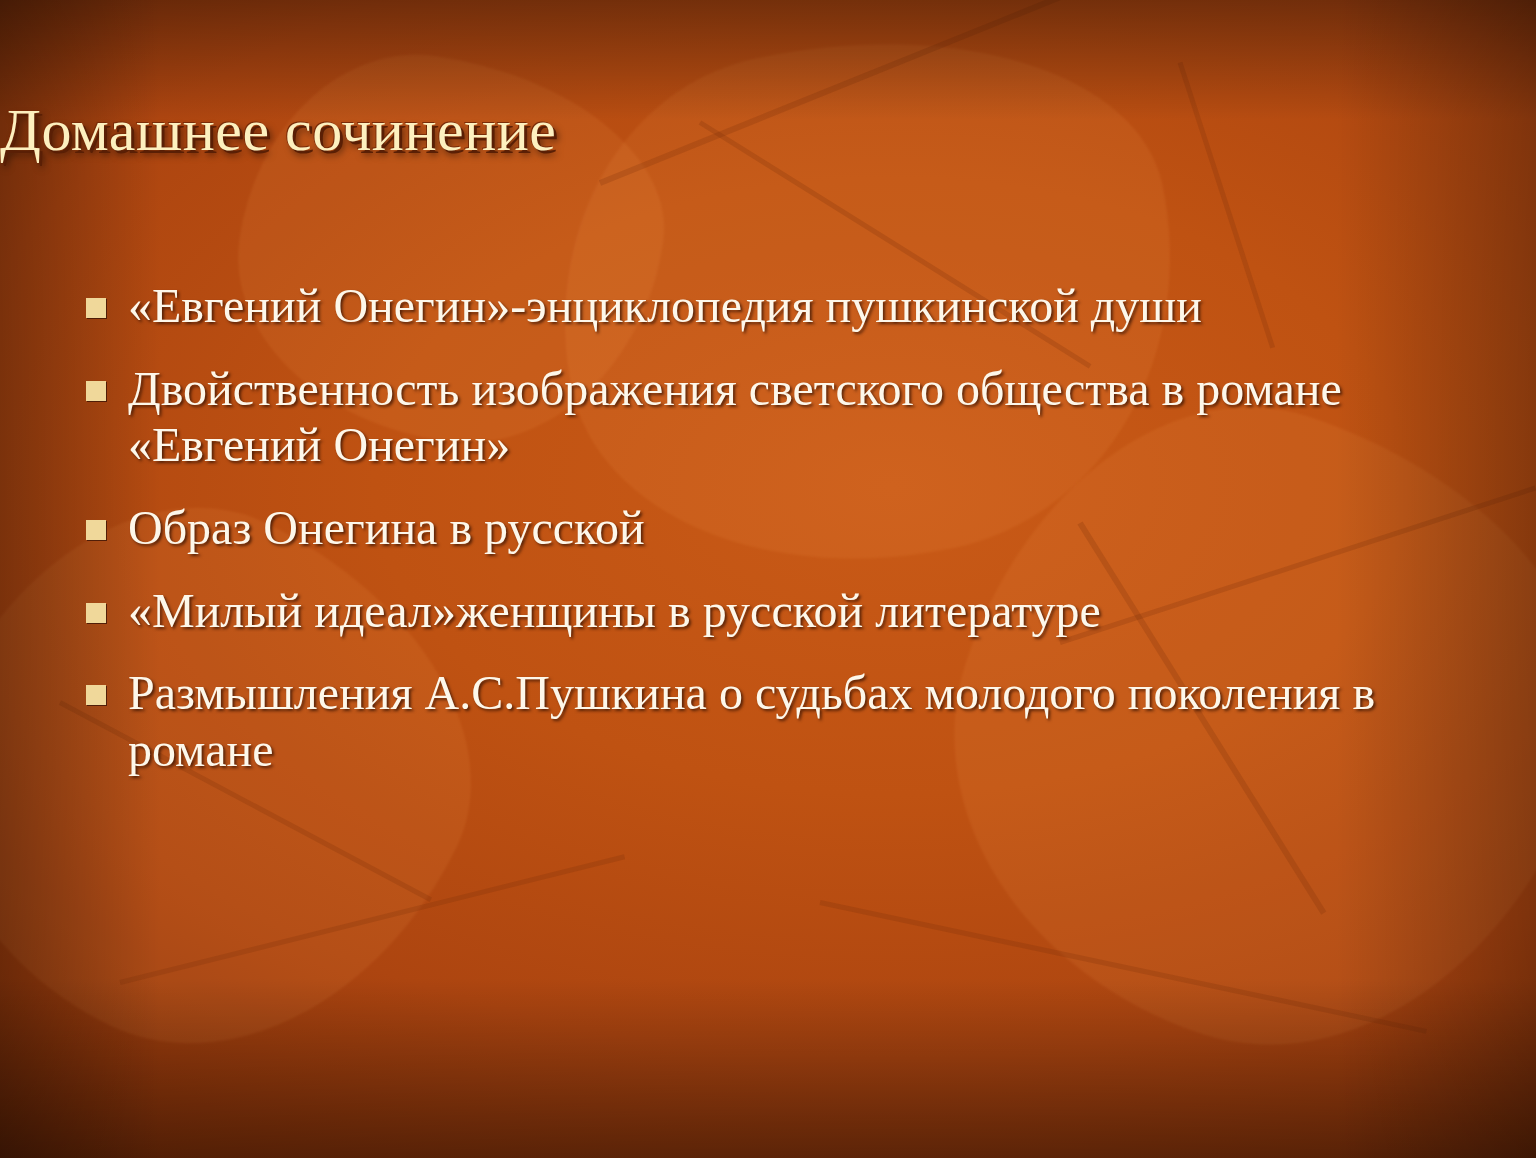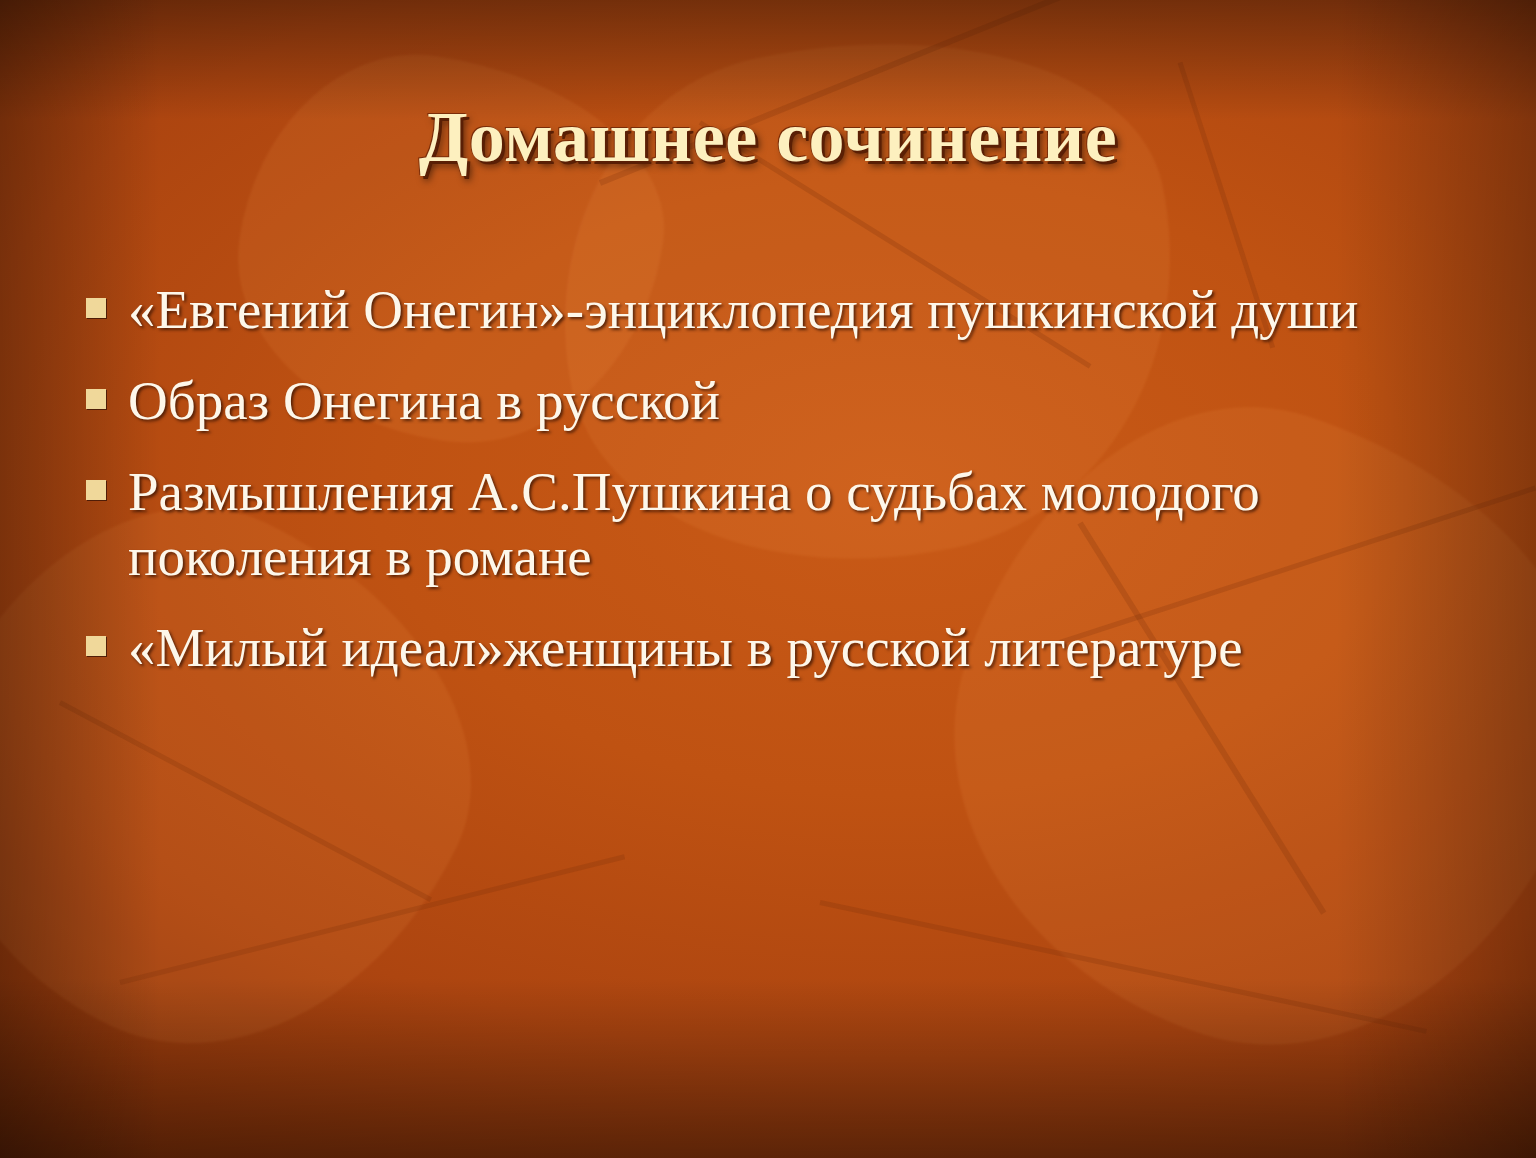--- a/index.html
+++ b/index.html
@@ -54,23 +54,23 @@
     right: 0; top: 0; bottom: 0; width: 200px;
     background: linear-gradient(to left, rgba(0,0,0,0.28), rgba(0,0,0,0));
     pointer-events: none;
   }
 
   .title {
     position: absolute;
     top: 96px;
     left: 0;
     width: 100%;
-    text-align: center;
-    font-size: 72px;
-    font-weight: bold;
+    text-align: left;
+    font-size: 60px;
+    font-weight: normal;
     color: #fdf0bf;
     letter-spacing: 0.5px;
     text-shadow:
       3px 3px 0 #5a1f05,
       -1px -1px 0 #7a2c08,
       4px 5px 7px rgba(0,0,0,0.55);
     z-index: 5;
   }
 
   .bullets {
@@ -89,21 +89,21 @@
     flex: 0 0 auto;
     width: 20px;
     height: 20px;
     margin-top: 20px;
     margin-right: 22px;
     background: #f0d89a;
     box-shadow: 1px 1px 0 rgba(60,20,5,0.8);
   }
   .bullet-text {
     flex: 1 1 auto;
-    font-size: 55px;
+    font-size: 48px;
     line-height: 1.18;
     color: #fdf7ea;
     text-shadow: 2px 2px 3px rgba(50,16,3,0.75);
   }
 </style>
 </head>
 <body>
 
 <div class="slide">
 
@@ -128,30 +128,34 @@
 
   <div class="title">Домашнее сочинение</div>
 
   <div class="bullets">
 
     <div class="bullet-row">
       <span class="bullet-marker"></span>
       <span class="bullet-text">«Евгений Онегин»-энциклопедия пушкинской души</span>
     </div>
 
+    <div class="bullet-row">
+      <span class="bullet-marker"></span>
+      <span class="bullet-text">Двойственность изображения светского общества в романе «Евгений Онегин»</span>
+    </div>
 
     <div class="bullet-row">
       <span class="bullet-marker"></span>
       <span class="bullet-text">Образ Онегина в русской</span>
     </div>
 
     <div class="bullet-row">
       <span class="bullet-marker"></span>
-      <span class="bullet-text">Размышления А.С.Пушкина о судьбах молодого поколения в романе</span>
+      <span class="bullet-text">«Милый идеал»женщины в русской литературе</span>
     </div>
 
     <div class="bullet-row">
       <span class="bullet-marker"></span>
-      <span class="bullet-text">«Милый идеал»женщины в русской литературе</span>
+      <span class="bullet-text">Размышления А.С.Пушкина о судьбах молодого поколения в романе</span>
     </div>
 
   </div>
 </div>
 
 </body></html>

